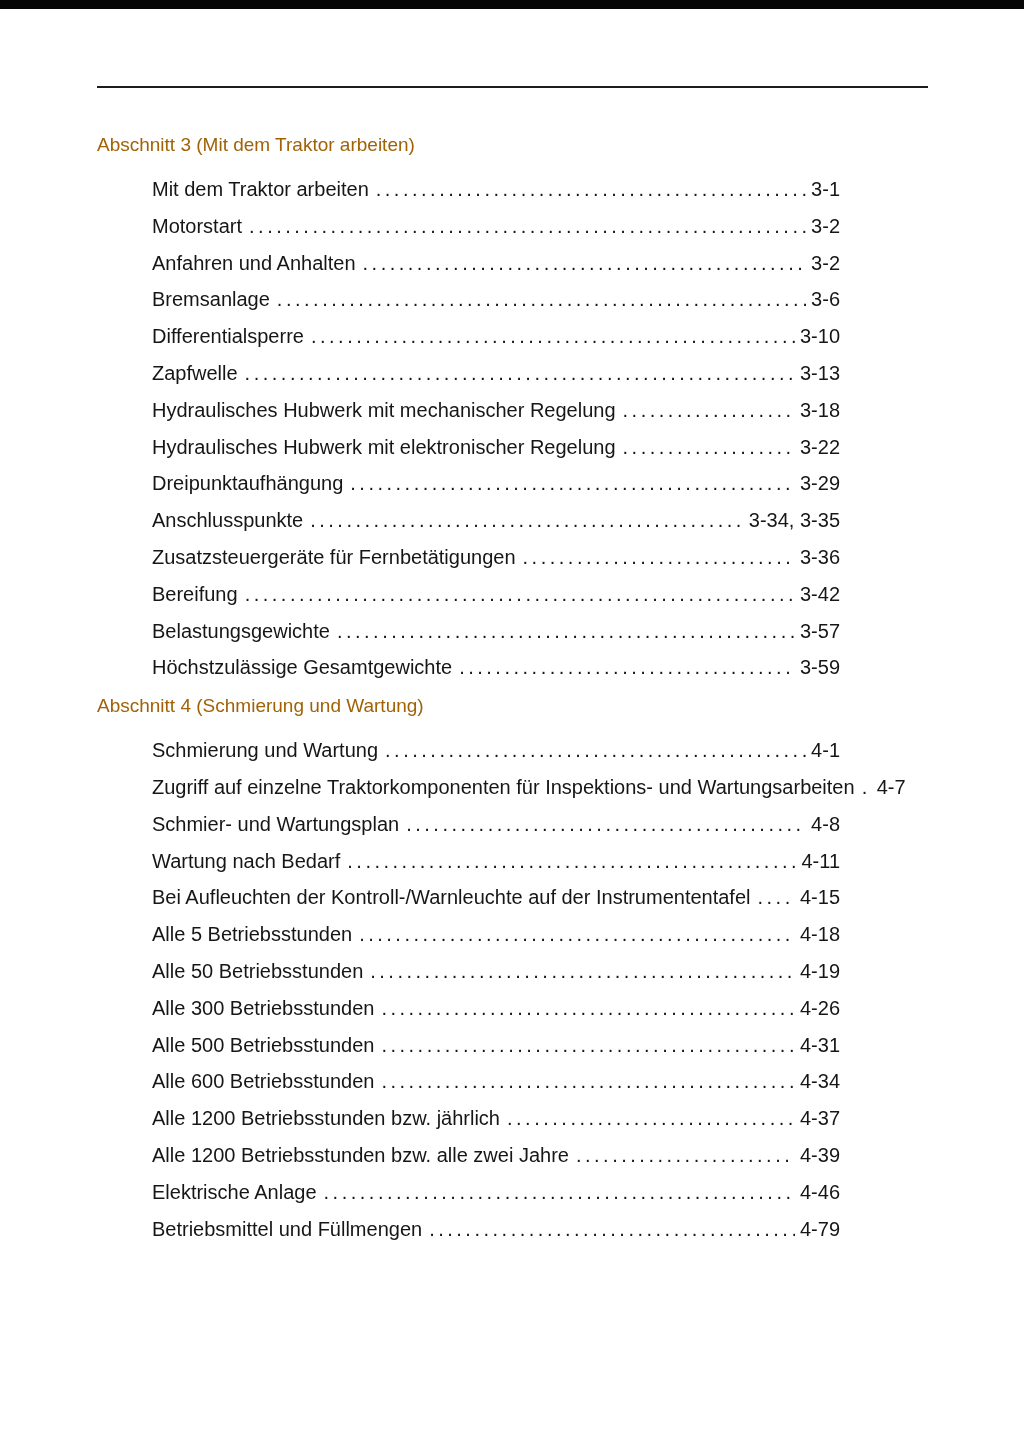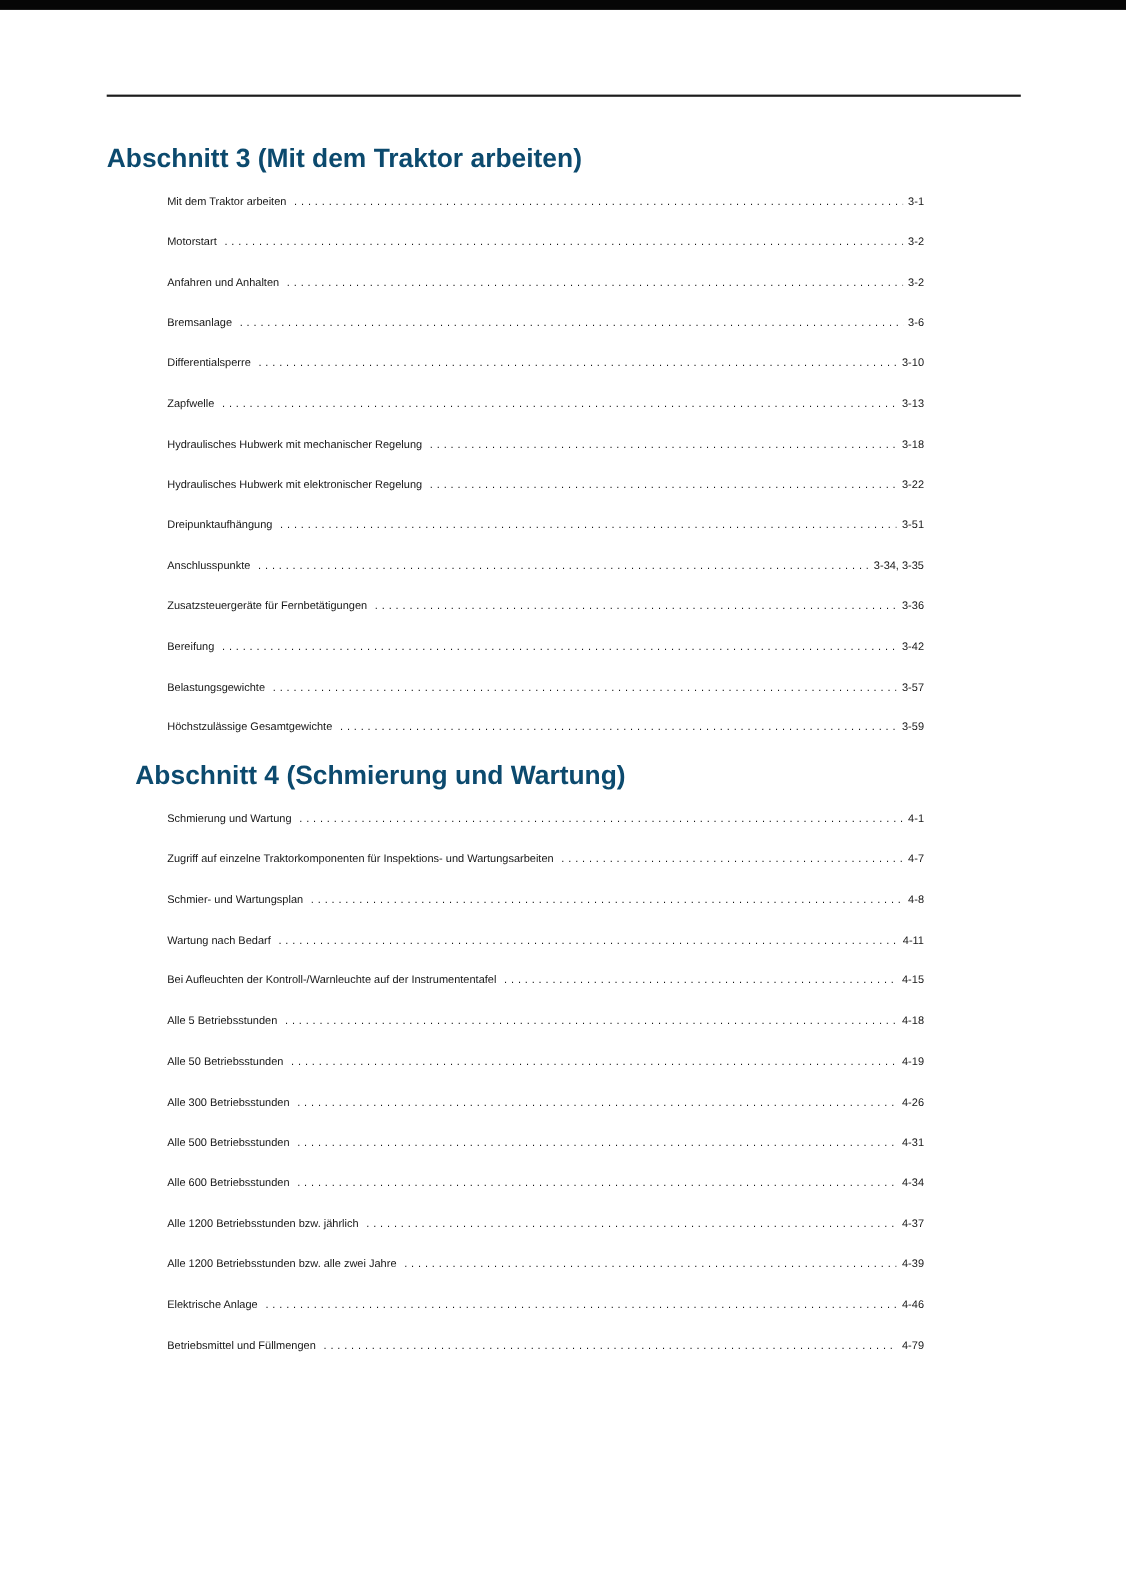--- a/index.html
+++ b/index.html
@@ -35,39 +35,38 @@
     position: absolute;
     top: 134px;
     left: 97px;
     width: 743px;
   }
   .toc-section {
     margin: 0;
   }
   .toc-section + .toc-section .section-title {
     margin-top: 2px;
-    margin-left: 26px;
   }
   .section-title {
-    font-size: 24px;
+    font-size: 19px;
     line-height: 22px;
-    font-weight: bold;
-    color: #0c4a6e;
+    font-weight: normal;
+    color: #a16207;
     margin: 0 0 22px 0;
     white-space: nowrap;
   }
   .entry-list {
     margin: 0 0 0 55px;
     padding: 0;
   }
   .toc-entry {
     display: flex;
     align-items: baseline;
     height: 36.8px;
-    font-size: 10px;
+    font-size: 20px;
     color: #161616;
   }
   .entry-label {
     flex: 0 0 auto;
     white-space: nowrap;
   }
   .leader-dots {
     flex: 1 1 auto;
     overflow: hidden;
     white-space: nowrap;
@@ -139,21 +138,21 @@
 
   <div class="toc-entry">
     <span class="entry-label">Hydraulisches Hubwerk mit elektronischer Regelung</span>
     <span class="leader-dots"></span>
     <span class="entry-page">3-22</span>
   </div>
 
   <div class="toc-entry">
     <span class="entry-label">Dreipunktaufhängung</span>
     <span class="leader-dots"></span>
-    <span class="entry-page">3-51</span>
+    <span class="entry-page">3-29</span>
   </div>
 
   <div class="toc-entry">
     <span class="entry-label">Anschlusspunkte</span>
     <span class="leader-dots"></span>
     <span class="entry-page">3-34, 3-35</span>
   </div>
 
   <div class="toc-entry">
     <span class="entry-label">Zusatzsteuergeräte für Fernbetätigungen</span>

